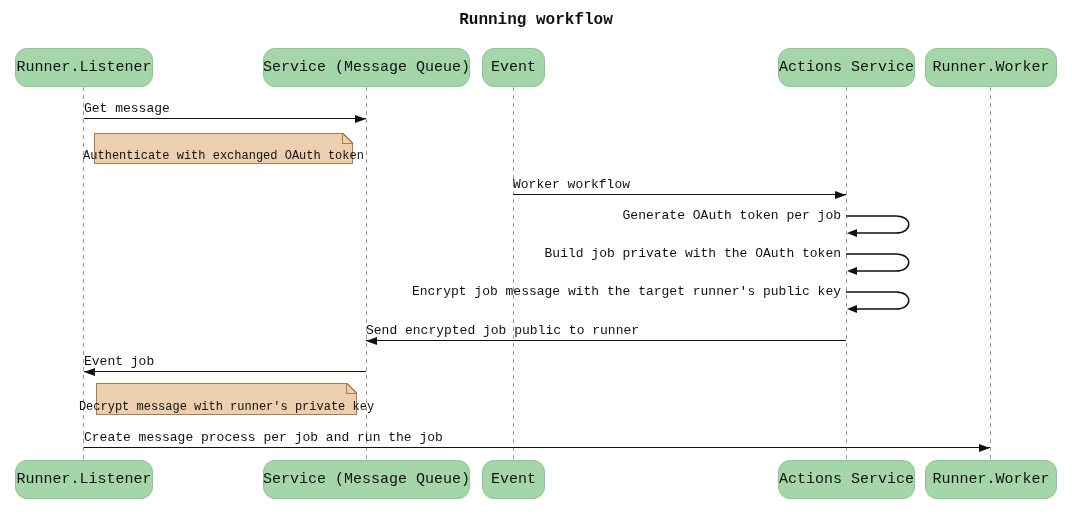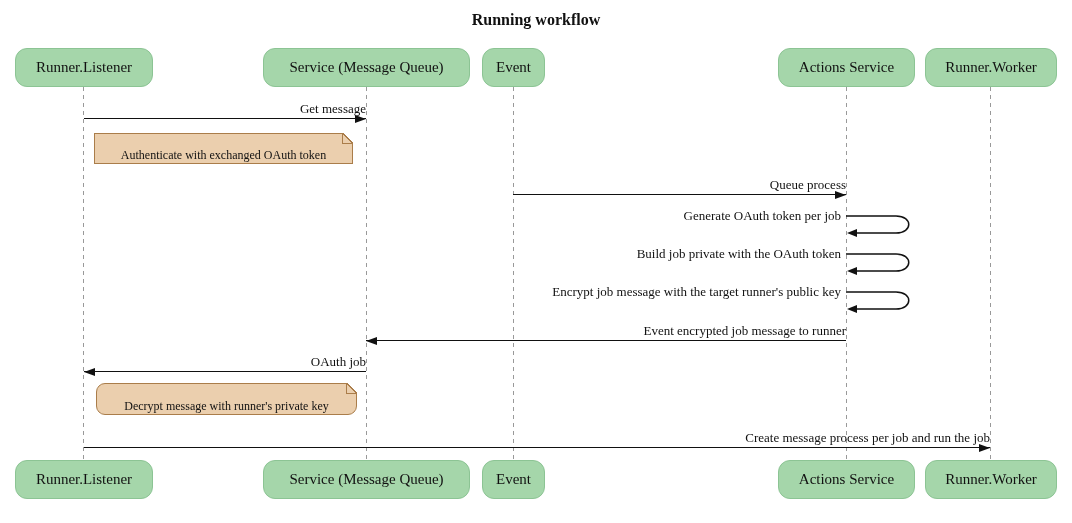--- a/index.html
+++ b/index.html
@@ -9,39 +9,39 @@
     --note-border: #aa7d4a;
     --lifeline: #999999;
     --line: #111111;
     --text: #111111;
     --background: #ffffff;
   }
   * { margin:0; padding:0; box-sizing:border-box; }
   html,body { background:var(--background); }
   .stage {
     position:relative; width:1072px; height:523px; background:var(--background);
-    font-family:Liberation Serif, serif; color:var(--text); overflow:hidden;
+    font-family:Liberation Mono, monospace; color:var(--text); overflow:hidden;
   }
   .title {
     position:absolute; top:11px; left:0; width:100%; text-align:center;
     font-size:16px; font-weight:bold;
   }
   .actor {
     position:absolute; height:39px; background:var(--actor-fill);
     border:1px solid var(--actor-border); border-radius:12px;
     display:flex; align-items:center; justify-content:center;
     font-size:15px; white-space:nowrap;
   }
   .lifeline {
     position:absolute; top:87px; height:374px; width:1px;
     background:repeating-linear-gradient(to bottom, var(--lifeline) 0 4px, transparent 4px 8px);
   }
   .msg { position:absolute; height:26px; }
   .msg .label {
-    position:absolute; left:0; right:0; bottom:9px; text-align:right;
+    position:absolute; left:0; right:0; bottom:9px; text-align:left;
     font-size:13px; line-height:16px; white-space:nowrap;
   }
   .msg .line {
     position:absolute; left:0; right:0; bottom:7px; height:0;
     border-top:1.5px solid var(--line);
   }
   .head-r {
     position:absolute; right:0; bottom:3px; width:0; height:0;
     border-left:11px solid var(--line);
     border-top:4.5px solid transparent; border-bottom:4.5px solid transparent;
@@ -91,21 +91,21 @@
     <div class="label">Get message</div>
     <div class="line"></div>
     <div class="head-r"></div>
   </div>
 
   <div class="note" style="left:94px; top:133px; width:259px; height:31px;">
     <span>Authenticate with exchanged OAuth token</span>
   </div>
 
   <div class="msg" style="left:513px; top:176px; width:333px;">
-    <div class="label">Queue process</div>
+    <div class="label">Worker workflow</div>
     <div class="line"></div>
     <div class="head-r"></div>
   </div>
 
   <div class="self-label" style="top:208px;">Generate OAuth token per job</div>
   <svg class="self-loop" style="top:214px;" viewBox="0 0 70 24">
     <path d="M0,2 H50 C67,2 67,19 50,19 H11" fill="none" stroke="#111111" stroke-width="1.5"></path>
     <polygon points="11,15 1,19 11,23" fill="#111111"></polygon>
   </svg>
 
@@ -115,32 +115,32 @@
     <polygon points="11,15 1,19 11,23" fill="#111111"></polygon>
   </svg>
 
   <div class="self-label" style="top:284px;padding-left:44px;">Encrypt job message with the target runner's public key</div>
   <svg class="self-loop" style="top:290px;" viewBox="0 0 70 24">
     <path d="M0,2 H50 C67,2 67,19 50,19 H11" fill="none" stroke="#111111" stroke-width="1.5"></path>
     <polygon points="11,15 1,19 11,23" fill="#111111"></polygon>
   </svg>
 
   <div class="msg" style="left:366px; top:322px; width:480px;">
-    <div class="label">Event encrypted job message to runner</div>
+    <div class="label">Send encrypted job public to runner</div>
     <div class="line"></div>
     <div class="head-l"></div>
   </div>
 
   <div class="msg" style="left:84px; top:353px; width:282px;">
-    <div class="label">OAuth job</div>
+    <div class="label">Event job</div>
     <div class="line"></div>
     <div class="head-l"></div>
   </div>
 
-  <div class="note" style="left:96px; top:383px; width:261px; height:32px;border-radius:9px;">
+  <div class="note" style="left:96px; top:383px; width:261px; height:32px;">
     <span>Decrypt message with runner's private key</span>
   </div>
 
   <div class="msg" style="left:84px; top:429px; width:906px;">
     <div class="label">Create message process per job and run the job</div>
     <div class="line"></div>
     <div class="head-r"></div>
   </div>
 
   <div class="actor" style="left:15px;  top:460px; width:138px;">Runner.Listener</div>

